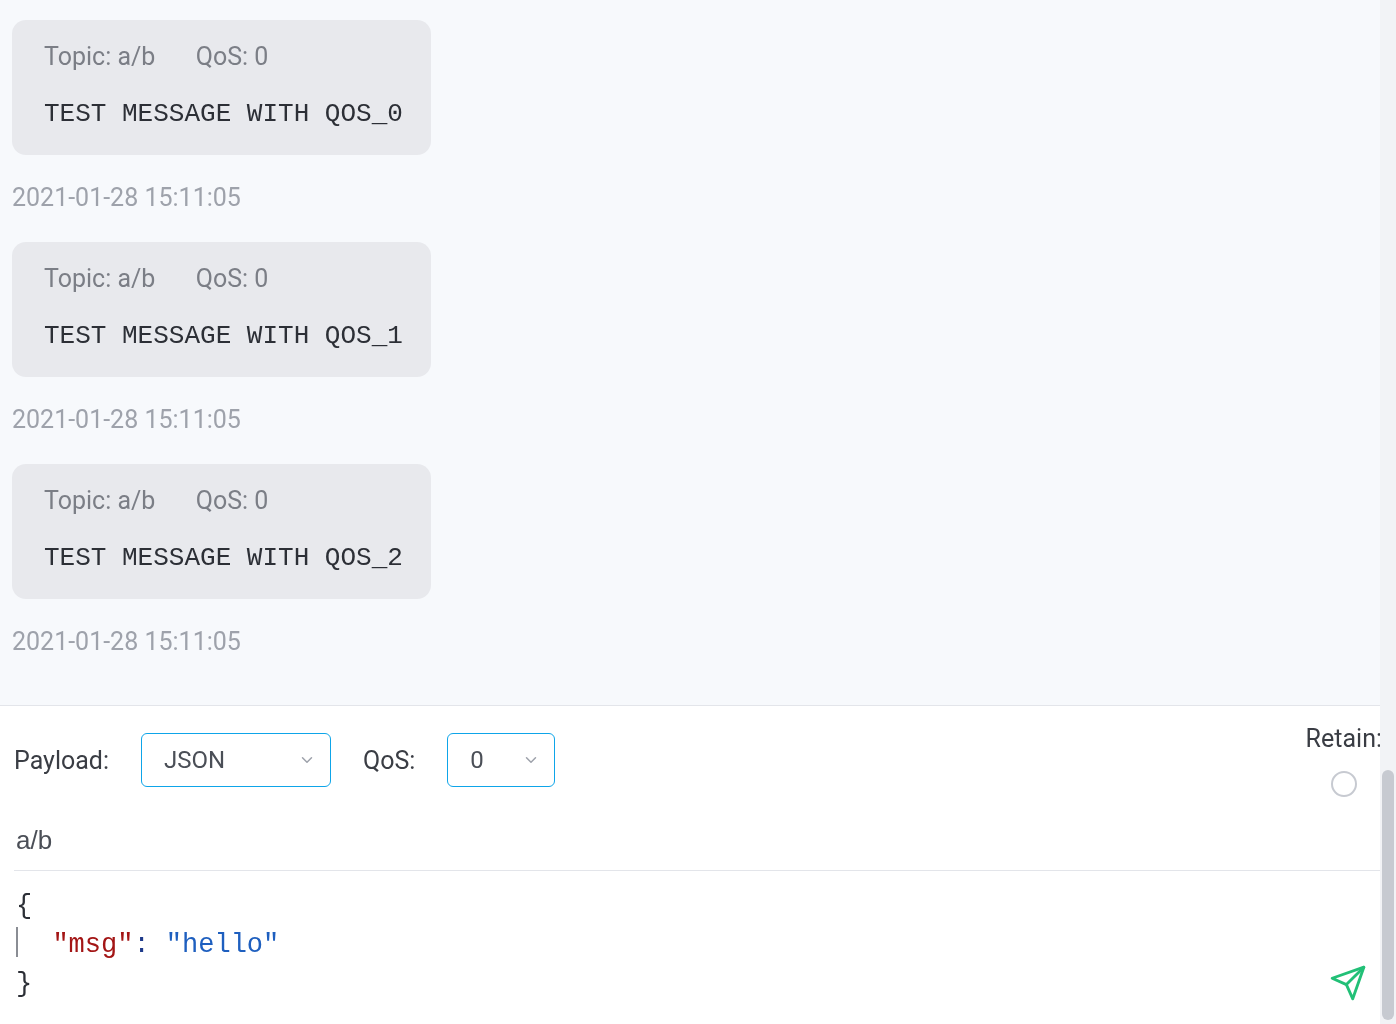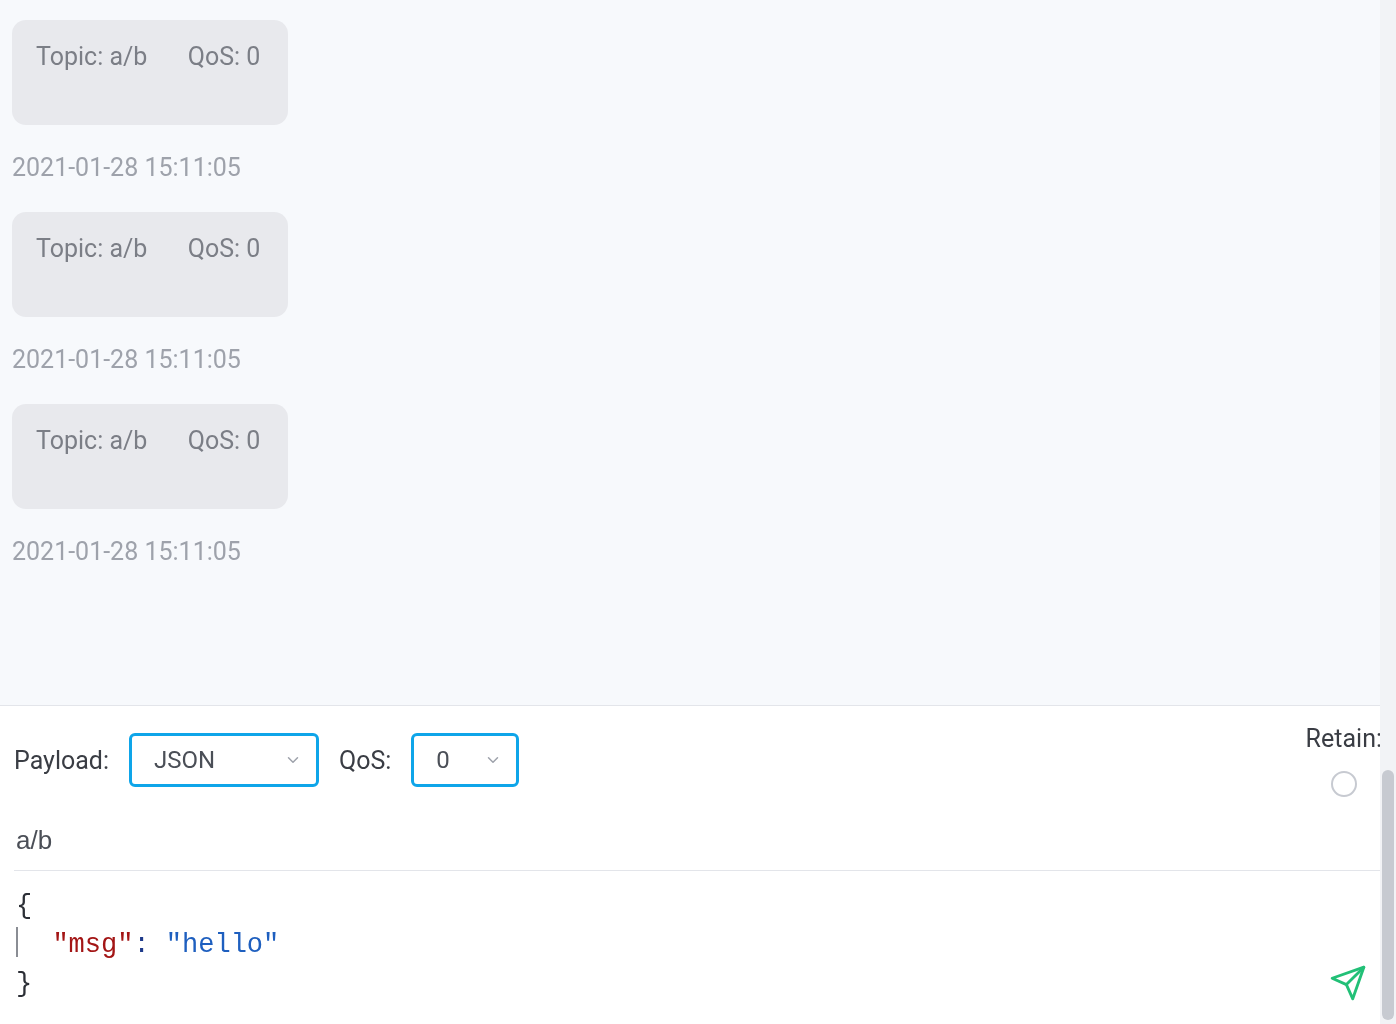--- a/index.html
+++ b/index.html
@@ -25,21 +25,21 @@
     padding: 20px 12px 30px 12px;
     overflow-y: auto;
   }
   .message-block {
     margin-bottom: 30px;
   }
   .bubble {
     display: inline-block;
     background: #e8e9ed;
     border-radius: 14px;
-    padding: 22px 28px 26px 24px;
+    padding: 22px 28px 26px 32px;
   }
   .bubble-header {
     font-size: 25px;
     color: #7b7e86;
     margin-bottom: 28px;
   }
   .bubble-header .gap {
     display: inline-block;
     width: 28px;
   }
@@ -56,32 +56,32 @@
   }
   .composer {
     border-top: 1px solid #e3e5ea;
     background: #ffffff;
     padding: 18px 14px 20px 14px;
     position: relative;
   }
   .composer-row1 {
     display: flex;
     align-items: center;
-    gap: 20px;
+    gap: 32px;
     margin-bottom: 22px;
   }
   .label {
     font-size: 25px;
     color: #3a3d44;
   }
   .select {
     display: inline-flex;
     align-items: center;
     justify-content: space-between;
-    border: 3px solid #0ea5e9;
+    border: 1px solid #0ea5e9;
     border-radius: 6px;
     height: 54px;
     padding: 0 14px 0 22px;
     font-size: 24px;
     color: #4b4f57;
     background: #fff;
     cursor: pointer;
   }
   .select.payload { width: 190px; }
   .select.qos { width: 108px; }
@@ -174,46 +174,49 @@
 
     <div class="message-block">
       <div class="bubble">
         <div class="bubble-header">
           <span>Topic:</span>
           <span>a/b</span>
           <span class="gap"></span>
           <span>QoS:</span>
           <span>0</span>
         </div>
+        <div class="bubble-body">TEST MESSAGE WITH QOS_0</div>
       </div>
       <div class="timestamp">2021-01-28 15:11:05</div>
     </div>
 
     <div class="message-block">
       <div class="bubble">
         <div class="bubble-header">
           <span>Topic:</span>
           <span>a/b</span>
           <span class="gap"></span>
           <span>QoS:</span>
           <span>0</span>
         </div>
+        <div class="bubble-body">TEST MESSAGE WITH QOS_1</div>
       </div>
       <div class="timestamp">2021-01-28 15:11:05</div>
     </div>
 
     <div class="message-block">
       <div class="bubble">
         <div class="bubble-header">
           <span>Topic:</span>
           <span>a/b</span>
           <span class="gap"></span>
           <span>QoS:</span>
           <span>0</span>
         </div>
+        <div class="bubble-body">TEST MESSAGE WITH QOS_2</div>
       </div>
       <div class="timestamp">2021-01-28 15:11:05</div>
     </div>
 
   </div>
 
   <div class="composer">
     <div class="composer-row1">
       <span class="label">Payload:</span>
       <div class="select payload">

